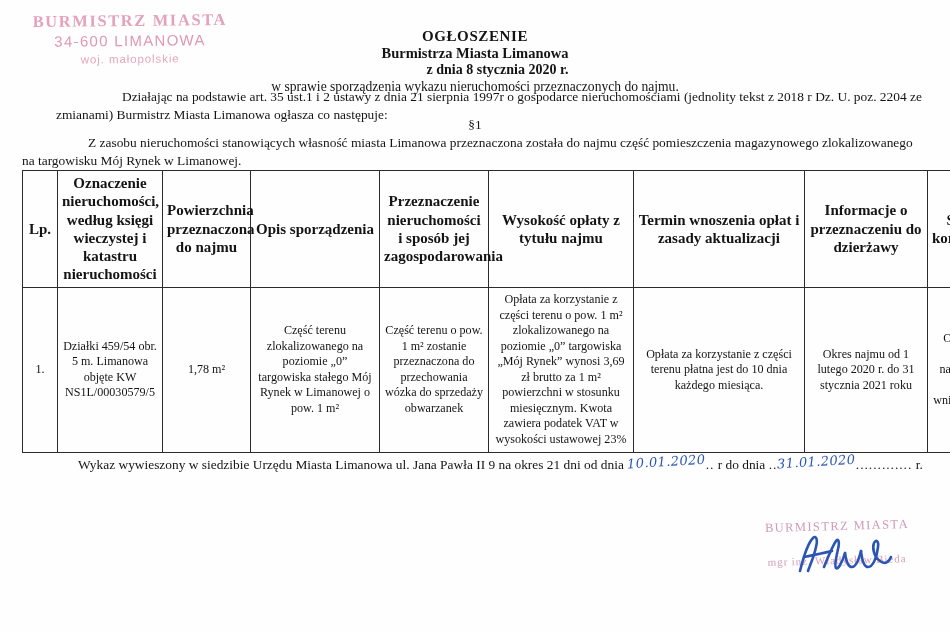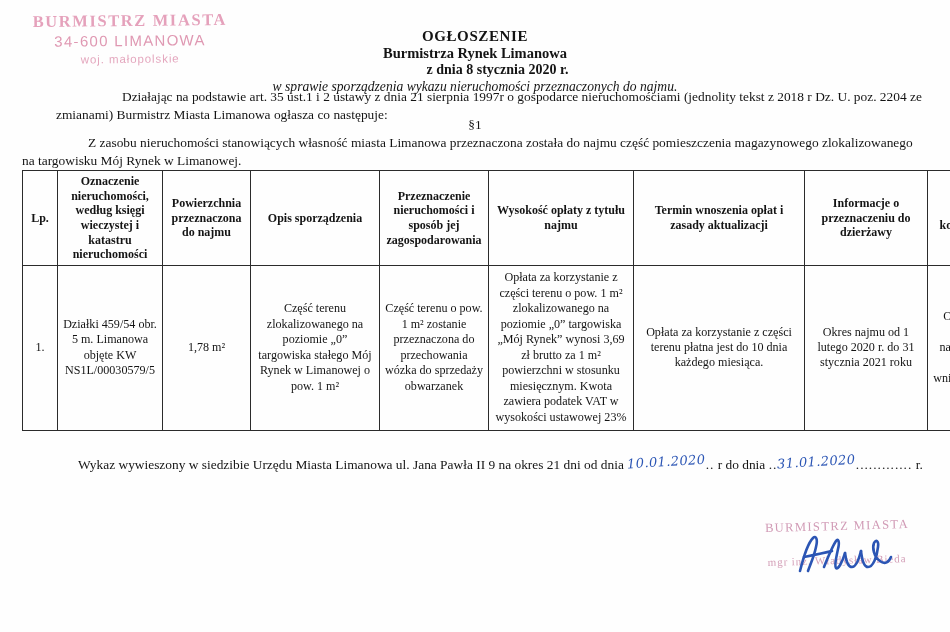--- a/index.html
+++ b/index.html
@@ -81,21 +81,20 @@
     font-weight: bold;
     padding-left: 45px;
   }
   .doc-regarding {
     position: absolute;
     left: 0;
     right: 0;
     top: 79px;
     text-align: center;
     font-size: 13.6px;
-    font-style: italic;
   }
 
   
   .para {
     position: absolute;
     font-size: 13.4px;
     line-height: 1.33;
     text-align: left;
   }
   .para-legal {
@@ -133,21 +132,21 @@
     table-layout: fixed;
   }
   table.notice th,
   table.notice td {
     border: 1px solid #2b2b2b;
     vertical-align: middle;
     text-align: center;
     padding: 3px 4px;
   }
   table.notice th {
-    font-size: 12px;
+    font-size: 15px;
     font-weight: bold;
     line-height: 1.22;
     height: 86px;
   }
   table.notice td {
     font-size: 12.1px;
     line-height: 1.28;
     height: 158px;
   }
   td.cell-desc, td.cell-term {
@@ -232,21 +231,21 @@
 
 <div id="page">
 
   <div class="office-stamp">
     <div class="ln1">BURMISTRZ MIASTA</div>
     <div class="ln2">34-600 LIMANOWA</div>
     <div class="ln3">woj. małopolskie</div>
   </div>
 
   <div class="doc-title">OGŁOSZENIE</div>
-  <div class="doc-subtitle">Burmistrza Rynek Limanowa</div>
+  <div class="doc-subtitle">Burmistrza Miasta Limanowa</div>
   <div class="doc-date">z dnia 8 stycznia 2020 r.</div>
   <div class="doc-regarding">w sprawie sporządzenia wykazu nieruchomości przeznaczonych do najmu.</div>
 
   <div class="para para-legal">Działając na podstawie art. 35 ust.1 i 2 ustawy z dnia 21 sierpnia 1997r o gospodarce nieruchomościami (jednolity tekst z 2018 r Dz. U. poz. 2204 ze zmianami) Burmistrz Miasta Limanowa ogłasza co następuje:</div>
   <div class="section-mark">§1</div>
   <div class="para para-intro">Z zasobu nieruchomości stanowiących własność miasta Limanowa przeznaczona została do najmu część pomieszczenia magazynowego zlokalizowanego na targowisku Mój Rynek w Limanowej.</div>
 
   <div class="tbl-wrap">
     <table class="notice">
       <thead>

